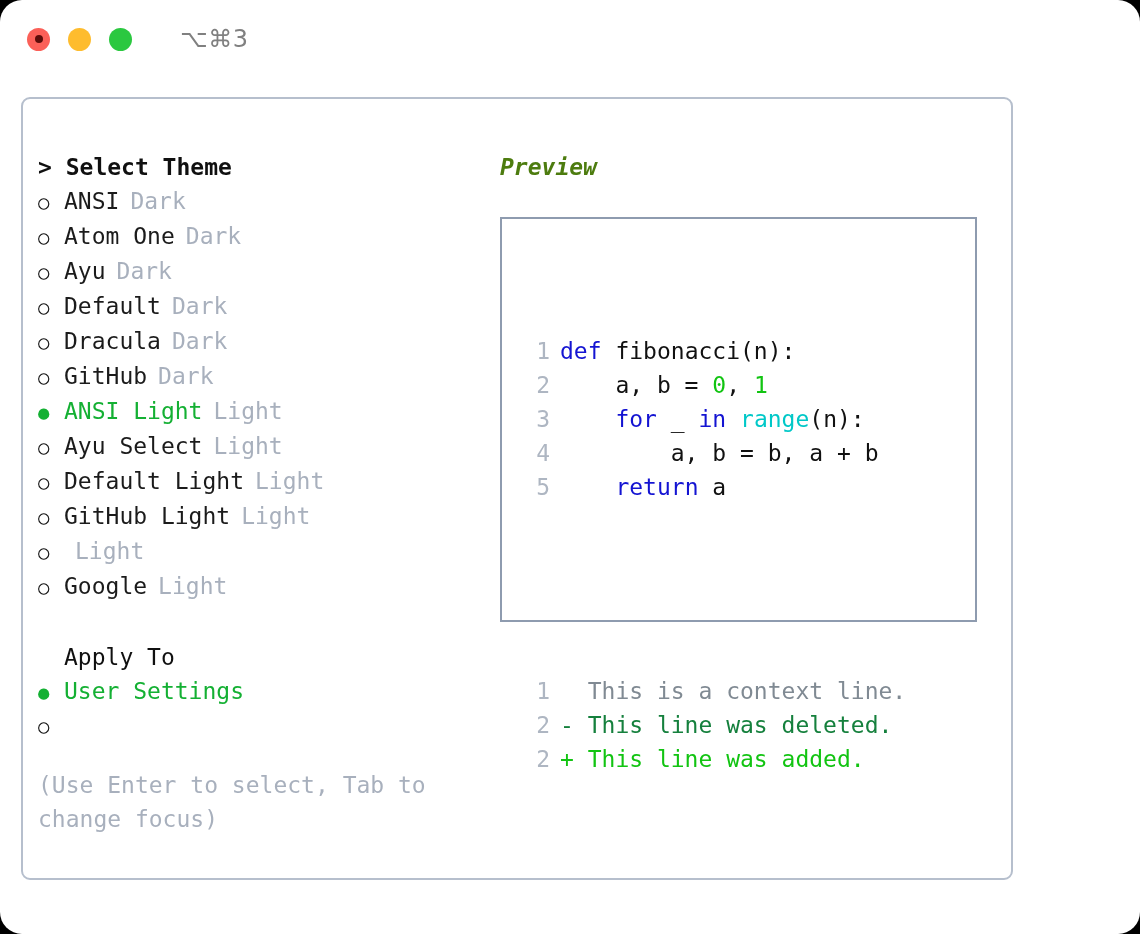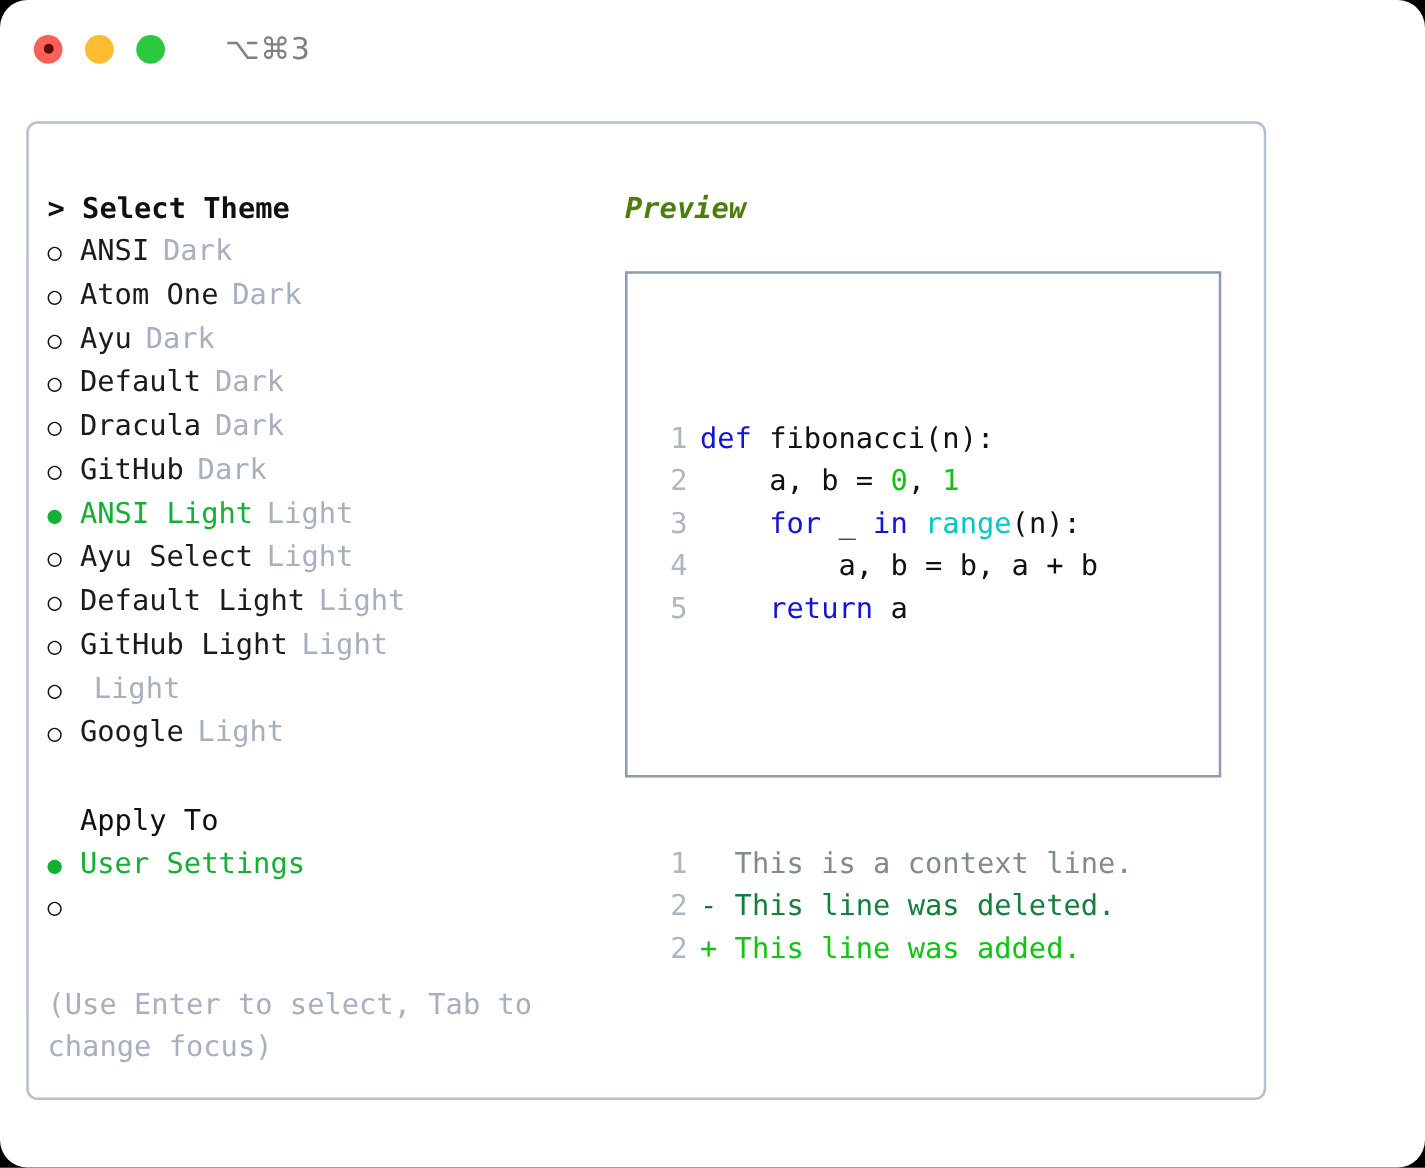--- a/index.html
+++ b/index.html
@@ -118,21 +118,21 @@
   .section-gap { height: 36px; }
   .apply-heading {
     font-size: 23px;
     color: #101010;
     line-height: 34px;
     padding-left: 26px;
     white-space: pre;
     font-family: "DejaVu Sans Mono", monospace;
   }
   .hint {
-    margin-top: 44px;
+    margin-top: 25px;
     font-size: 23px;
     line-height: 34px;
     color: #a8b0bd;
     width: 420px;
     white-space: pre-wrap;
     font-family: "DejaVu Sans Mono", monospace;
   }
 
   
   .right-col {

